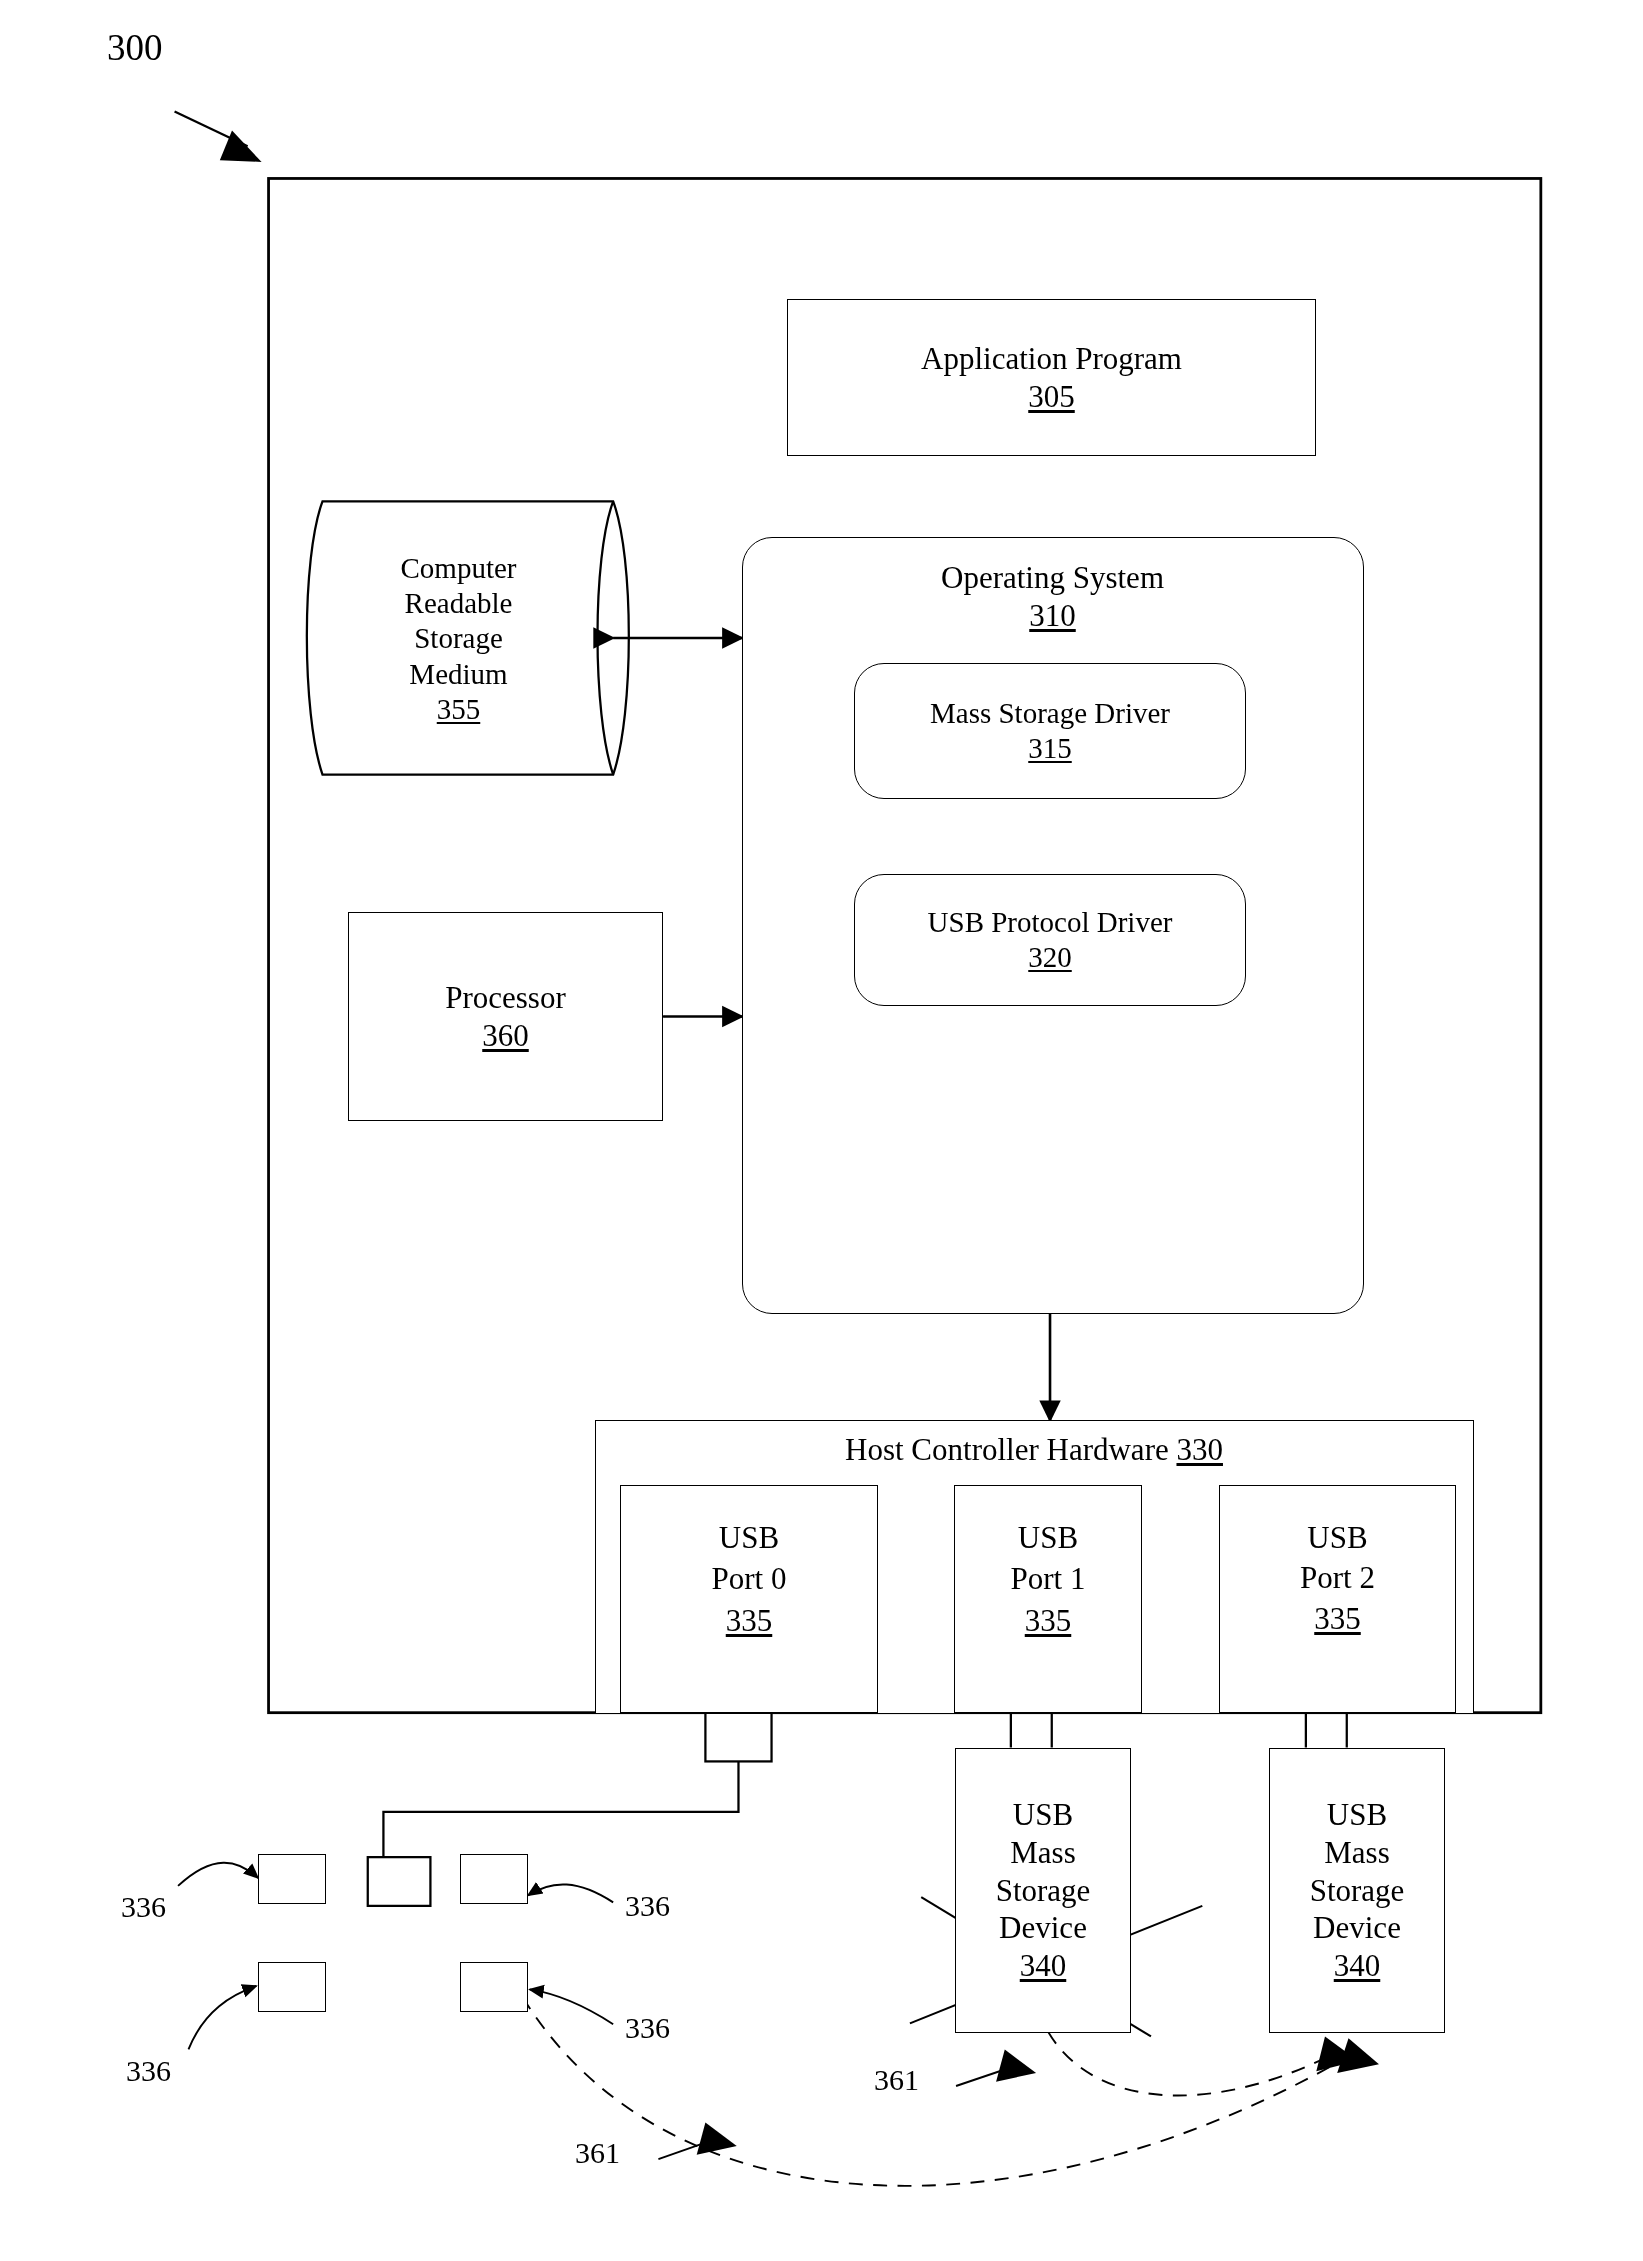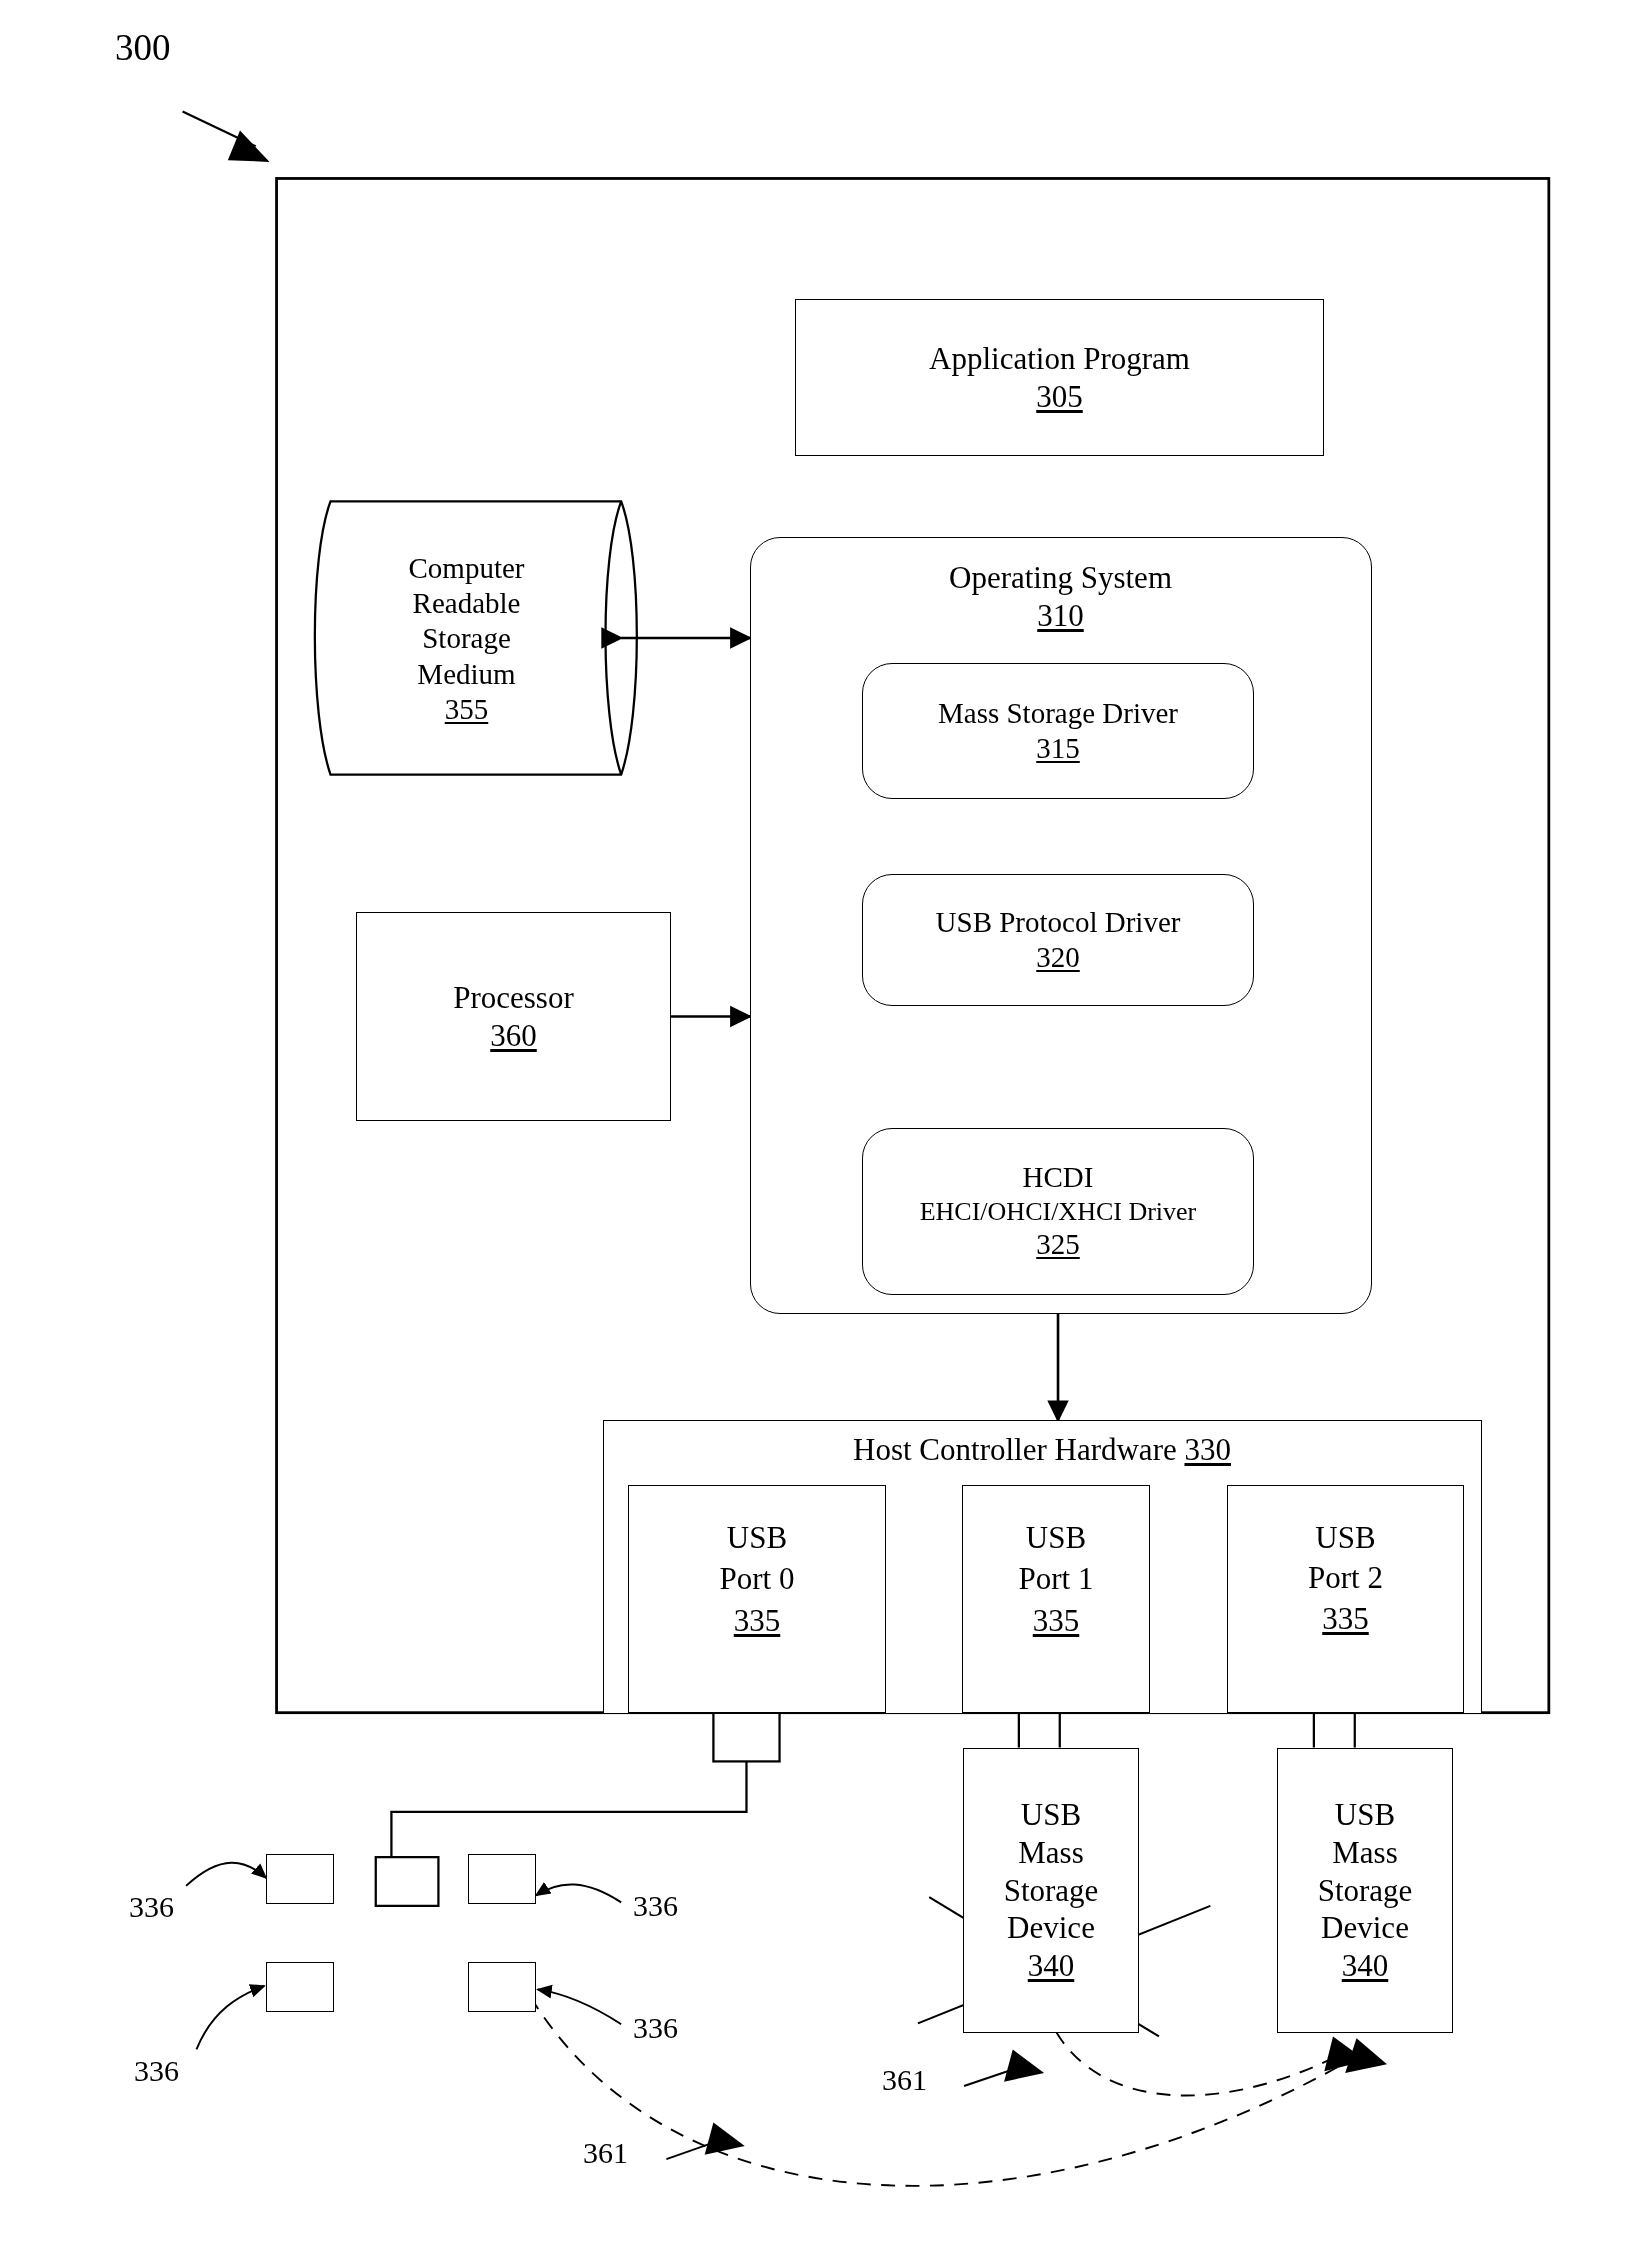--- a/index.html
+++ b/index.html
@@ -1,21 +1,21 @@
 <!DOCTYPE html>
 <html style="font-size:14px"><head>
 <meta charset="utf-8">
 <style>
   html,body{margin:0;padding:0;background:#ffffff;}
   body{
     width:1643px;height:2261px;position:relative;overflow:hidden;
     font-family:"Liberation Serif","DejaVu Serif",serif;
     color:#000000;
   }
-  #stage{position:absolute;left:12px;top:0;width:1586px;height:2261px;}
+  #stage{position:absolute;left:4px;top:0;width:1586px;height:2261px;}
   svg#art{position:absolute;left:0;top:0;width:1643px;height:2261px;}
 
   .node{position:absolute;box-sizing:border-box;display:flex;flex-direction:column;
         align-items:center;justify-content:center;text-align:center;line-height:1.22;}
   .box{border:1.7px solid #000;background:#fff;}
   .rbox{border:1.7px solid #000;background:#fff;border-radius:30px;}
   .plain{background:transparent;}
   .u{text-decoration:underline;text-underline-offset:2.6px;}
   .ttl{font-size:30px;}
   .big{font-size:31px;}
@@ -150,25 +150,20 @@
   <div class="node rbox" style="left:850px;top:663px;width:392px;height:136px;">
     <div class="med">Mass Storage Driver</div>
     <div class="med u">315</div>
   </div>
 
   <div class="node rbox" style="left:850px;top:874px;width:392px;height:132px;">
     <div class="med">USB Protocol Driver</div>
     <div class="med u">320</div>
   </div>
 
-  <div class="node rbox" style="left:850px;top:1128px;width:392px;height:167px;">
-    <div class="med">HCDI</div>
-    <div class="sm">EHCI/OHCI/XHCI Driver</div>
-    <div class="med u">325</div>
-  </div>
 
   <div class="box" style="position:absolute;left:591px;top:1420px;width:877px;height:292px;"></div>
 
   <div class="node plain lbl-row" style="left:601px;top:1427px;width:858px;height:45px;">
     <div class="ttl" style="font-size:31px;">
       <span>Host Controller Hardware</span>
       <span class="u">330</span>
     </div>
   </div>
 

